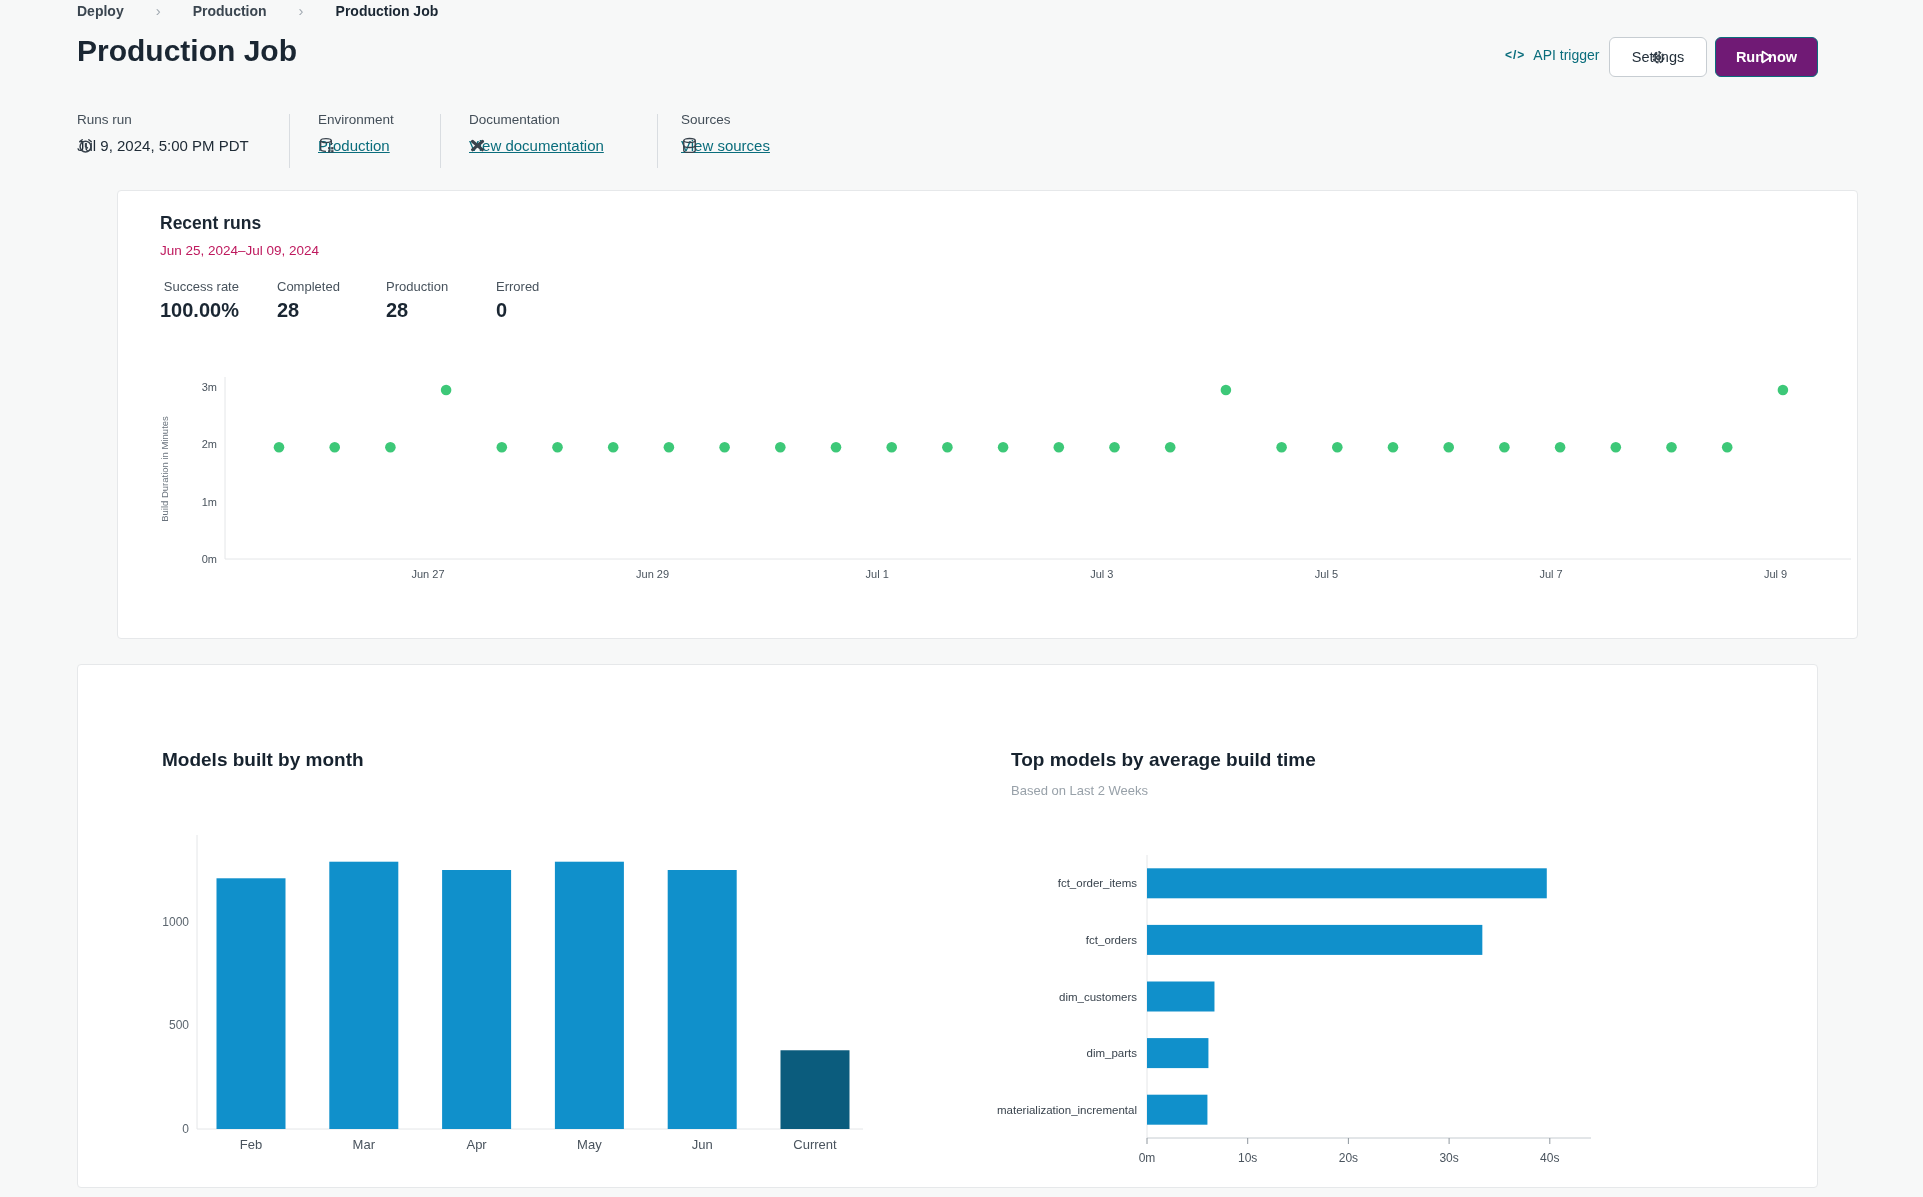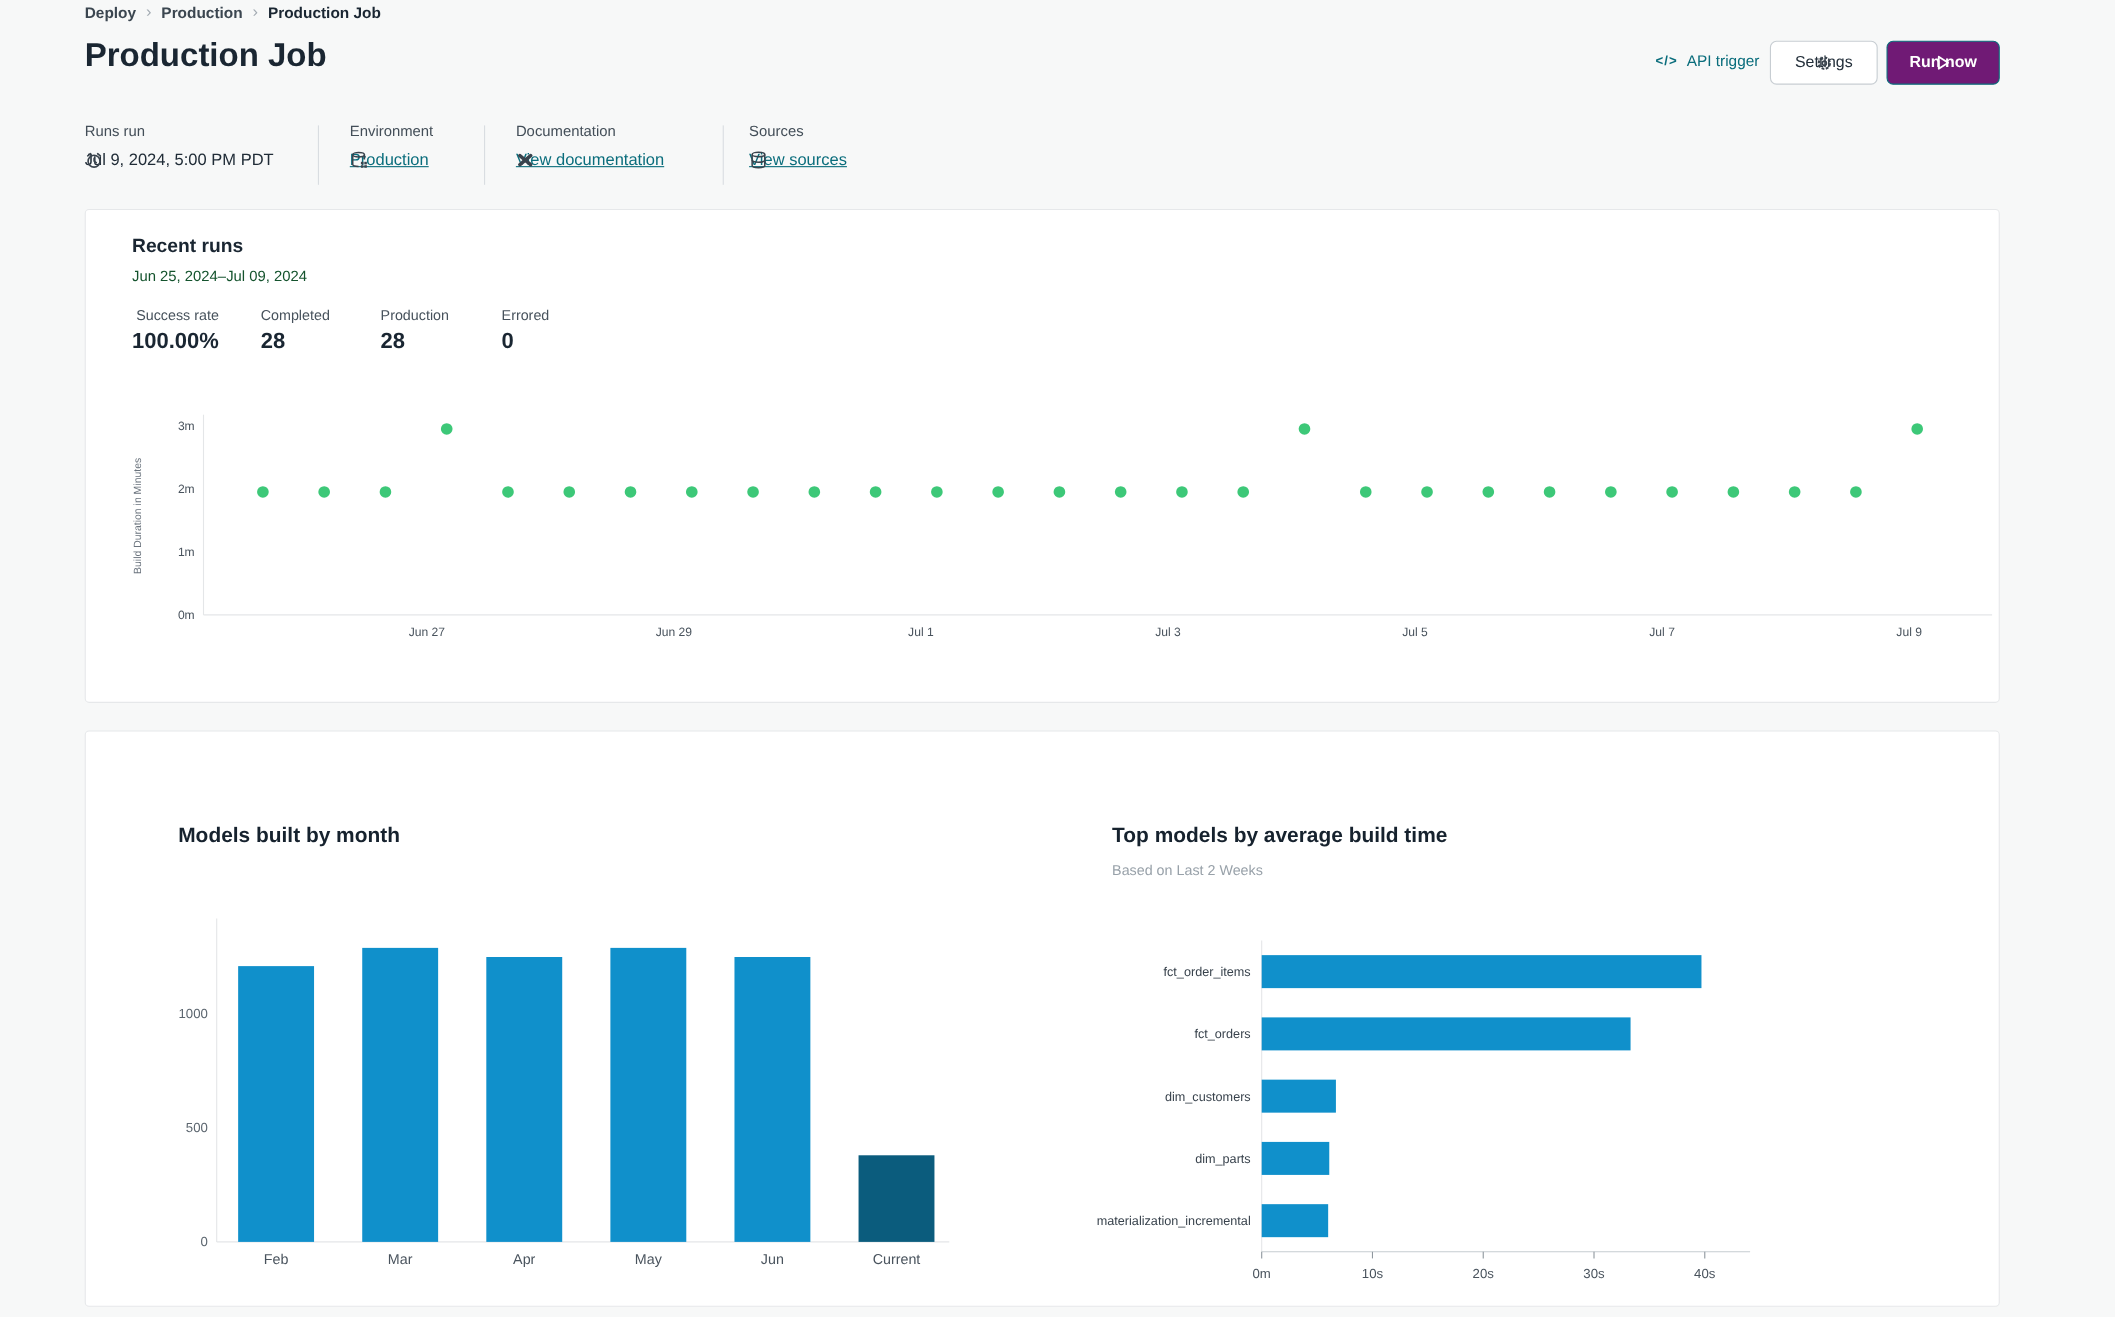--- a/index.html
+++ b/index.html
@@ -1,21 +1,21 @@
 <!DOCTYPE html>
 <html><head>
 <meta charset="utf-8">
 <style>
   * { margin:0; padding:0; box-sizing:border-box; }
   html,body { background:#f7f8f8; }
   body, text { font-family:"Liberation Sans","DejaVu Sans",sans-serif; }
   .page { position:relative; width:1923px; height:1197px; background:#f7f8f8; overflow:hidden; }
 
   
-  .breadcrumb { position:absolute; left:77px; top:2px; display:flex; align-items:center; gap:9px;
+  .breadcrumb { position:absolute; left:77px; top:2px; display:flex; align-items:center; gap:32px;
                 font-size:14px; font-weight:700; color:#3b4650; }
   .breadcrumb .sep { color:#a2aab2; font-weight:400; font-size:15px; }
   .breadcrumb .crumb { cursor:pointer; }
   .breadcrumb .current { color:#1a2632; }
 
   
   .page-title { position:absolute; left:77px; top:34px; font-size:30px; font-weight:700; color:#1a2632; }
   .api-trigger { position:absolute; left:1505px; top:47px; display:flex; align-items:center; gap:8px;
                  color:#0a6d7c; font-size:14px; cursor:pointer; }
   .api-trigger .code-glyph { font-size:12px; font-weight:700; letter-spacing:1px; }
@@ -26,25 +26,25 @@
 
   
   .meta-section { position:absolute; top:112px; }
   .meta-label { font-size:13.5px; color:#434e58; }
   .meta-value { margin-top:10px; display:flex; align-items:center; gap:8px; font-size:15px; color:#202c37; }
   .meta-link { color:#0a6d7c; text-decoration:underline; font-weight:500; cursor:pointer; }
   .meta-divider { position:absolute; top:114px; width:1px; height:54px; background:#d9dde1; }
 
   
   .card { position:absolute; left:77px; width:1741px; background:#fff; border:1px solid #e6e8ea; border-radius:4px; }
-  .card-runs { top:190px; height:449px; }
+  .card-runs { top:190px; height:449px;margin-left:40px; }
   .card-insights { top:664px; height:524px; }
 
   .card-title { position:absolute; left:42px; top:22px; font-size:17.5px; font-weight:700; color:#1a2632; }
-  .date-range { position:absolute; left:42px; top:52px; font-size:13.5px; color:#14532d; }
+  .date-range { position:absolute; left:42px; top:52px; font-size:13.5px; color:#be185d; }
   .stat { position:absolute; top:88px; }
   .stat-label { font-size:13px; color:#47525c;text-align:right; }
   .stat-value { margin-top:5px; font-size:20px; font-weight:700; color:#1a2632; }
 
   
   .tabbar { position:absolute; left:0; top:0; width:100%; height:43px; border-bottom:1px solid #e3e5e7;
             display:flex; padding-left:9px; }
   .tab { padding:0 24px; height:43px; display:flex; align-items:center; font-size:14.5px; color:#57616b;
          cursor:pointer; border-bottom:3px solid transparent; }
   .tab.active { color:#0a6d7c; font-weight:700; border-bottom-color:#0a6d7c; }

